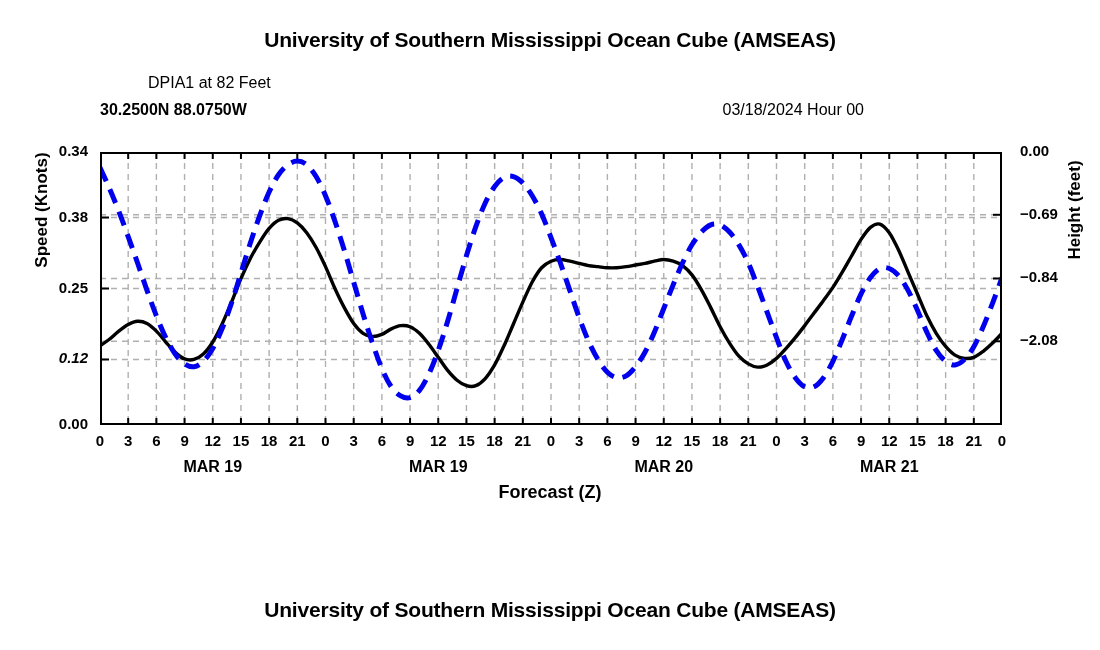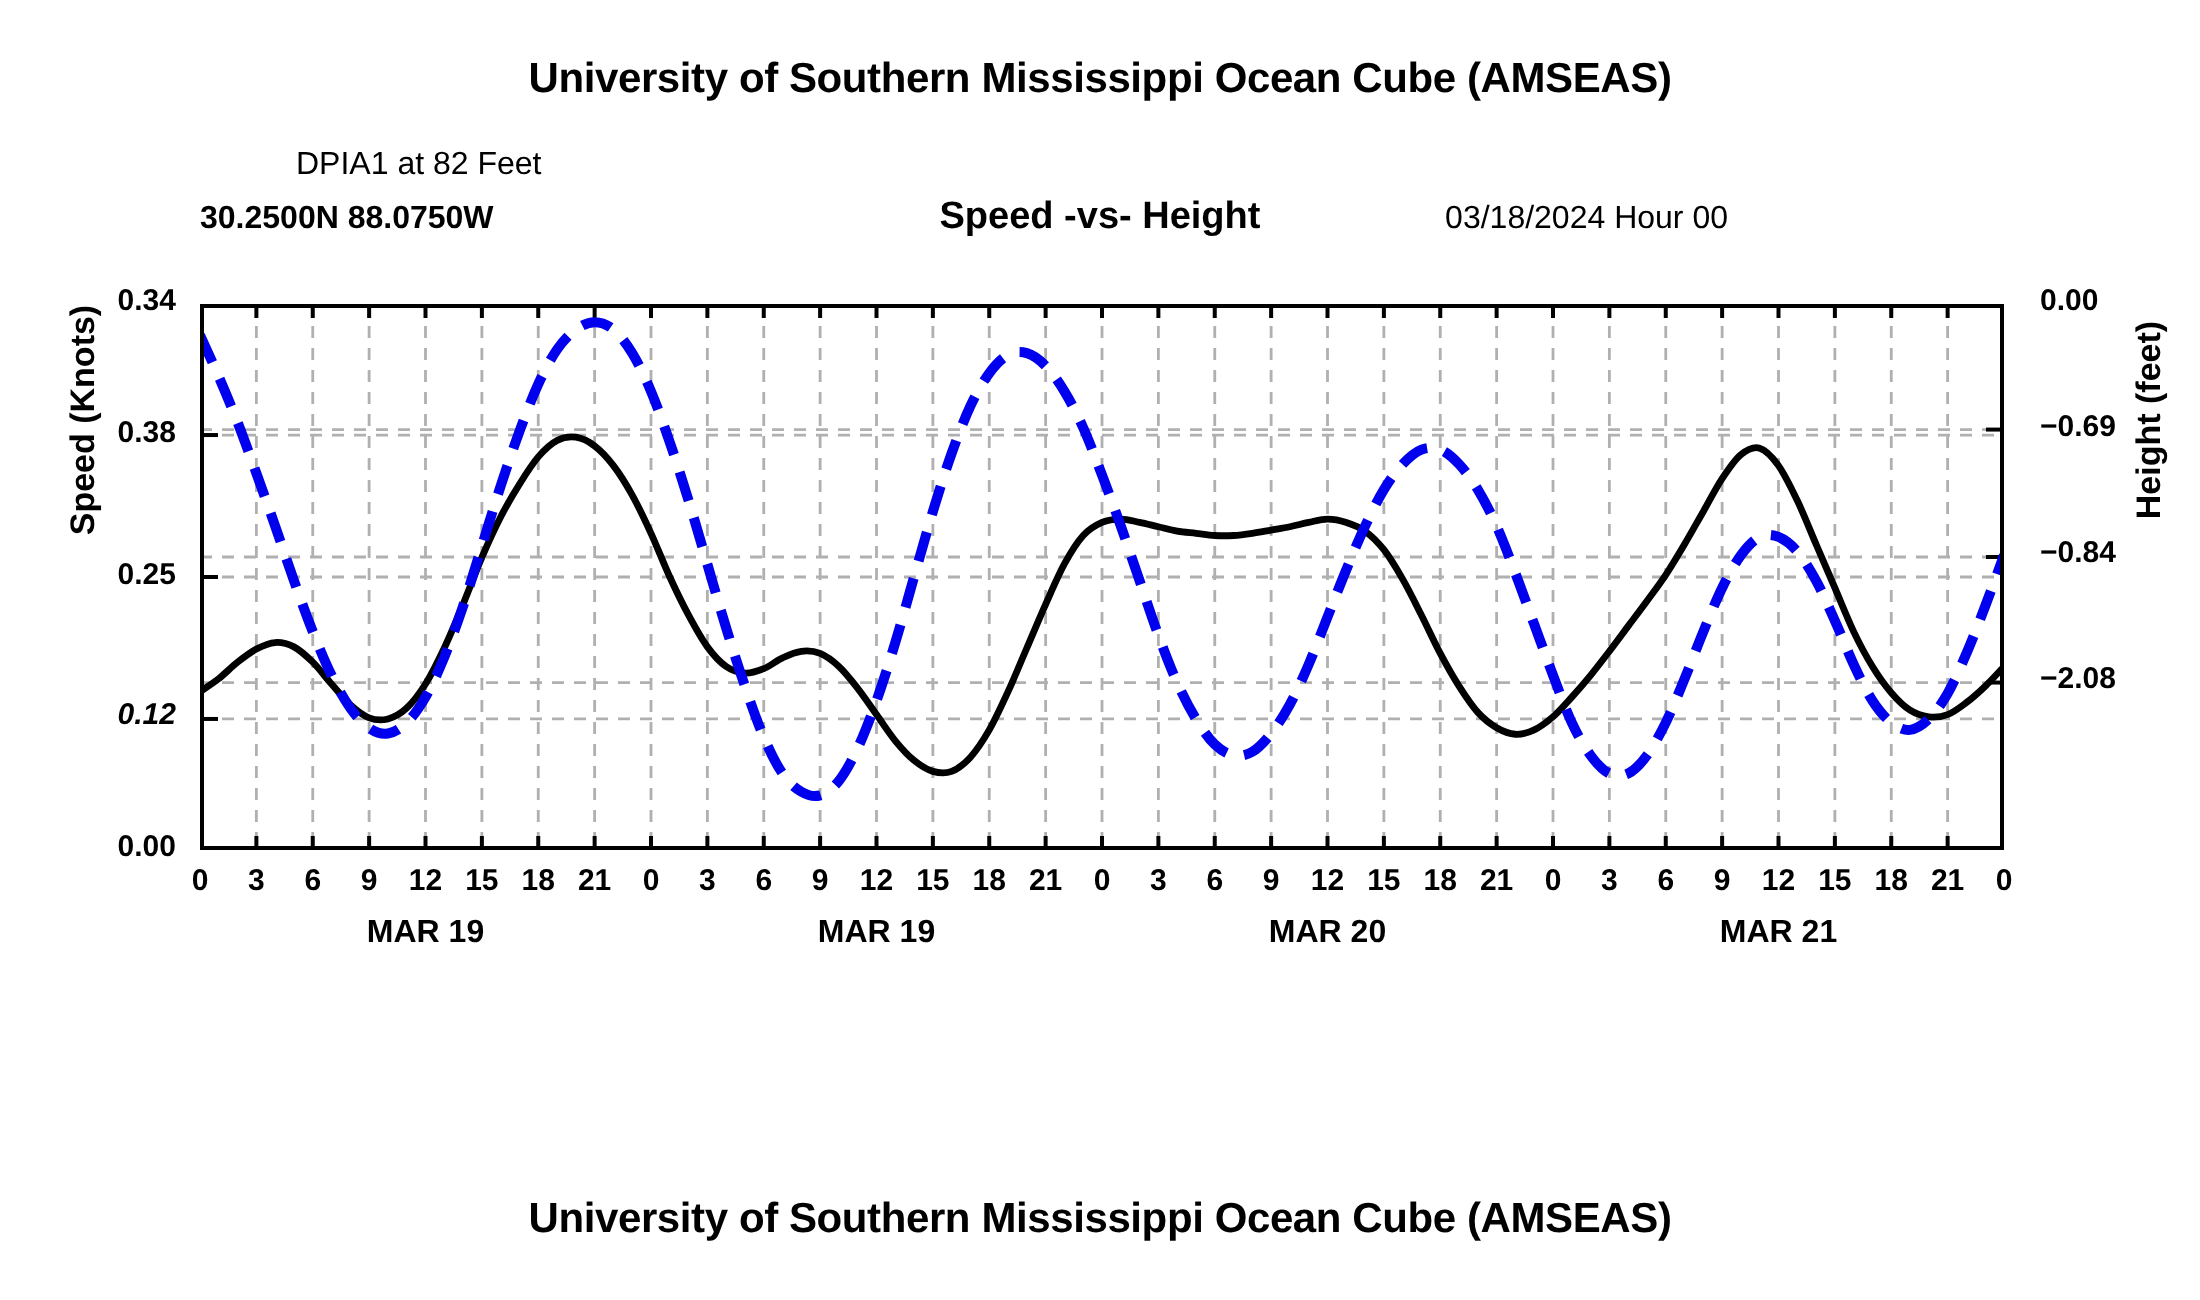--- a/index.html
+++ b/index.html
@@ -178,21 +178,20 @@
 </style>
 </head>
 <body>
 
 <div id="page">
 
   <div class="main-title">University of Southern Mississippi Ocean Cube (AMSEAS)</div>
 
   <div class="station-line1">DPIA1 at 82 Feet</div>
   <div class="station-line2">30.2500N  88.0750W</div>
-  <div class="subtitle">Speed -vs- Height</div>
   <div class="datestamp">03/18/2024 Hour 00</div>
 
   <svg class="plot-svg" id="plot" viewBox="0 0 902 273" preserveAspectRatio="none">
       <line x1="28.1875" y1="0" x2="28.1875" y2="273" stroke="#b0b0b0" stroke-width="1.4" stroke-dasharray="6,5"></line>
       <line x1="56.375" y1="0" x2="56.375" y2="273" stroke="#b0b0b0" stroke-width="1.4" stroke-dasharray="6,5"></line>
       <line x1="84.5625" y1="0" x2="84.5625" y2="273" stroke="#b0b0b0" stroke-width="1.4" stroke-dasharray="6,5"></line>
       <line x1="112.75" y1="0" x2="112.75" y2="273" stroke="#b0b0b0" stroke-width="1.4" stroke-dasharray="6,5"></line>
       <line x1="140.9375" y1="0" x2="140.9375" y2="273" stroke="#b0b0b0" stroke-width="1.4" stroke-dasharray="6,5"></line>
       <line x1="169.125" y1="0" x2="169.125" y2="273" stroke="#b0b0b0" stroke-width="1.4" stroke-dasharray="6,5"></line>
       <line x1="197.3125" y1="0" x2="197.3125" y2="273" stroke="#b0b0b0" stroke-width="1.4" stroke-dasharray="6,5"></line>
@@ -358,17 +357,18 @@
       <div class="xtick" style="left: 973.812px;">21</div>
       <div class="xtick" style="left: 1002px;">0</div>
     </div>
   <div id="day-container">
       <div class="daylabel" style="left: 212.75px;">MAR 19</div>
       <div class="daylabel" style="left: 438.25px;">MAR 19</div>
       <div class="daylabel" style="left: 663.75px;">MAR 20</div>
       <div class="daylabel" style="left: 889.25px;">MAR 21</div>
     </div>
 
+  <div class="xaxis-title">Forecast (Z)</div>
 
 
   <div class="bottom-title">University of Southern Mississippi Ocean Cube (AMSEAS)</div>
 
 </div>
 
 </body></html>

